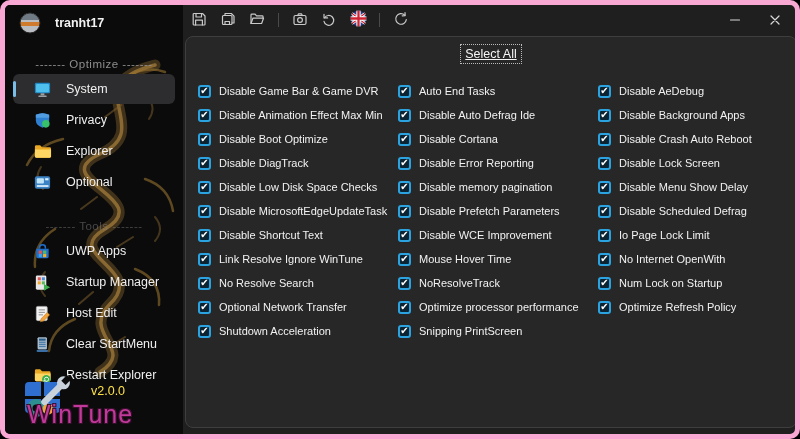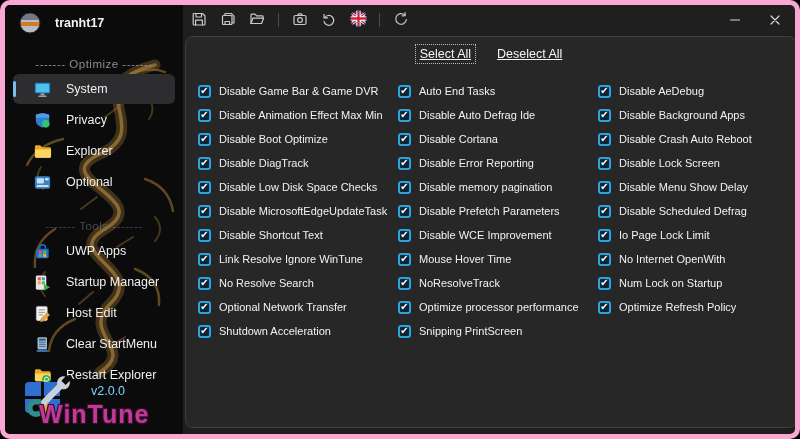--- a/index.html
+++ b/index.html
@@ -26,22 +26,22 @@
   .section-label{height:18px;line-height:18px;text-align:center;color:#8d8d8d;font-size:11.5px;margin-top:20px;letter-spacing:.5px;}
   .section-label.dim{opacity:.45;}
   .side-item{position:relative;height:30px;margin:1px 8px;border-radius:6px;display:flex;align-items:center;gap:14px;padding-left:20px;cursor:pointer;}
   .side-item.selected{background:#2d2d2f;}
   .side-item .pill{display:none;position:absolute;left:0;top:7px;width:3px;height:16px;border-radius:2px;background:#79bde8;}
   .side-item.selected .pill{display:block;}
   .side-item .icon{width:19px;height:19px;display:flex;align-items:center;justify-content:center;flex:0 0 auto;}
   .side-item .lbl{font-size:12.5px;color:#efefef;}
   .brandbox{position:absolute;left:0;bottom:6px;width:178px;height:64px;z-index:1;}
   .brand-logo{position:absolute;left:16px;top:0;}
-  .brand-version{position:absolute;left:86px;top:10px;font-size:12.5px;color:#7dd3fc;}
-  .brand-name{position:absolute;left:34px;top:26px;font-size:25px;font-weight:bold;letter-spacing:1px;color:#c13a9a;text-shadow:1px 1px 0 #3a0f2e,-1px -1px 0 #3a0f2e,1px -1px 0 #3a0f2e,-1px 1px 0 #3a0f2e;}
+  .brand-version{position:absolute;left:86px;top:10px;font-size:12.5px;color:#fde047;}
+  .brand-name{position:absolute;left:22px;top:26px;font-size:25px;font-weight:normal;letter-spacing:1px;color:#c13a9a;text-shadow:1px 1px 0 #3a0f2e,-1px -1px 0 #3a0f2e,1px -1px 0 #3a0f2e,-1px 1px 0 #3a0f2e;}
   
   .panel{position:absolute;left:180px;top:31px;width:612px;height:392px;background:#272727;border:1px solid #3e3e3e;border-radius:8px;z-index:3;}
   .panel-header{position:absolute;top:8px;left:0;width:100%;display:flex;justify-content:center;gap:18px;}
   .link-btn{background:transparent;border:none;color:#f5f5f5;font-size:12.5px;font-weight:normal;text-decoration:underline;cursor:pointer;padding:2px 4px;font-family:inherit;}
   .link-btn.focused{outline:1px dotted #bbb;}
   .cols{position:absolute;left:12px;top:42px;display:flex;}
   .col{width:200px;display:flex;flex-direction:column;}
   .chk-item{display:flex;align-items:center;gap:8px;height:24px;cursor:pointer;}
   .chk{width:13px;height:13px;flex:0 0 auto;border:2px solid #2ba3e0;border-radius:3px;background:#0c2431;color:#fff;display:flex;align-items:center;justify-content:center;font-size:10px;line-height:10px;font-weight:bold;}
   .chk-item .lbl{font-size:11px;color:#f2f2f2;}
@@ -285,21 +285,20 @@
               <path d="M2 2l8 8M10 2l-8 8" stroke="#d8d8d8" stroke-width="1.2" stroke-linecap="round"></path>
             </svg>
           </span>
         </button>
       </div>
   </div>
 
   <div class="panel">
     <div class="panel-header">
       <button class="link-btn focused">Select All</button>
-      <button class="link-btn">Deselect All</button>
     </div>
     <div class="cols" id="cols">
         <div class="col">
           <div class="chk-item">
             <span class="chk">✔</span>
             <span class="lbl">Disable Game Bar &amp; Game DVR</span>
           </div>
           <div class="chk-item">
             <span class="chk">✔</span>
             <span class="lbl">Disable Animation Effect Max Min</span>

